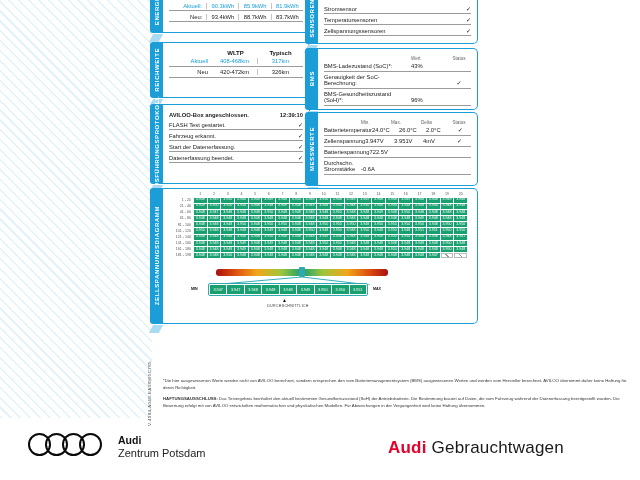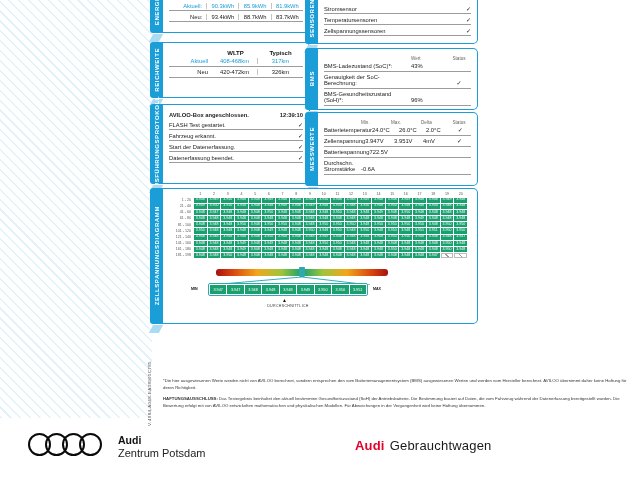--- a/index.html
+++ b/index.html
@@ -58,21 +58,21 @@
   
   .vid{position:absolute;left:147px;top:330px;height:96px;writing-mode:vertical-rl;
        transform:rotate(180deg);font-size:4.4px;color:#555;letter-spacing:0.4px;}
   .note{position:absolute;left:163px;width:468px;font-size:4.3px;color:#333;line-height:1.45;}
   .rings{position:absolute;left:28px;top:433px;display:flex;}
   .ring{width:23px;height:23px;border:2.6px solid #0a0a0a;border-radius:50%;box-sizing:border-box;flex:none;}
   .ring + .ring{margin-left:-6px;}
   .dealer{position:absolute;left:118px;top:434px;line-height:1.25;}
   .dealer .l1{font-size:10.5px;font-weight:bold;color:#111;}
   .dealer .l2{font-size:11px;color:#222;text-align:center;}
-  .brand{position:absolute;left:355px;top:438px;font-size:13px;letter-spacing:0.2px;}
+  .brand{position:absolute;left:388px;top:438px;font-size:17px;letter-spacing:0.2px;}
   .brand .red{color:#E4002B;font-weight:bold;margin-right:5px;}
   .brand .blk{color:#1a1a1a;}
 </style>
 </head>
 <body>
 
 <div class="stripes"></div>
 
 <div class="section" style="left:150px;top:-14px;width:160px;height:47px;">
   <div class="tab">

